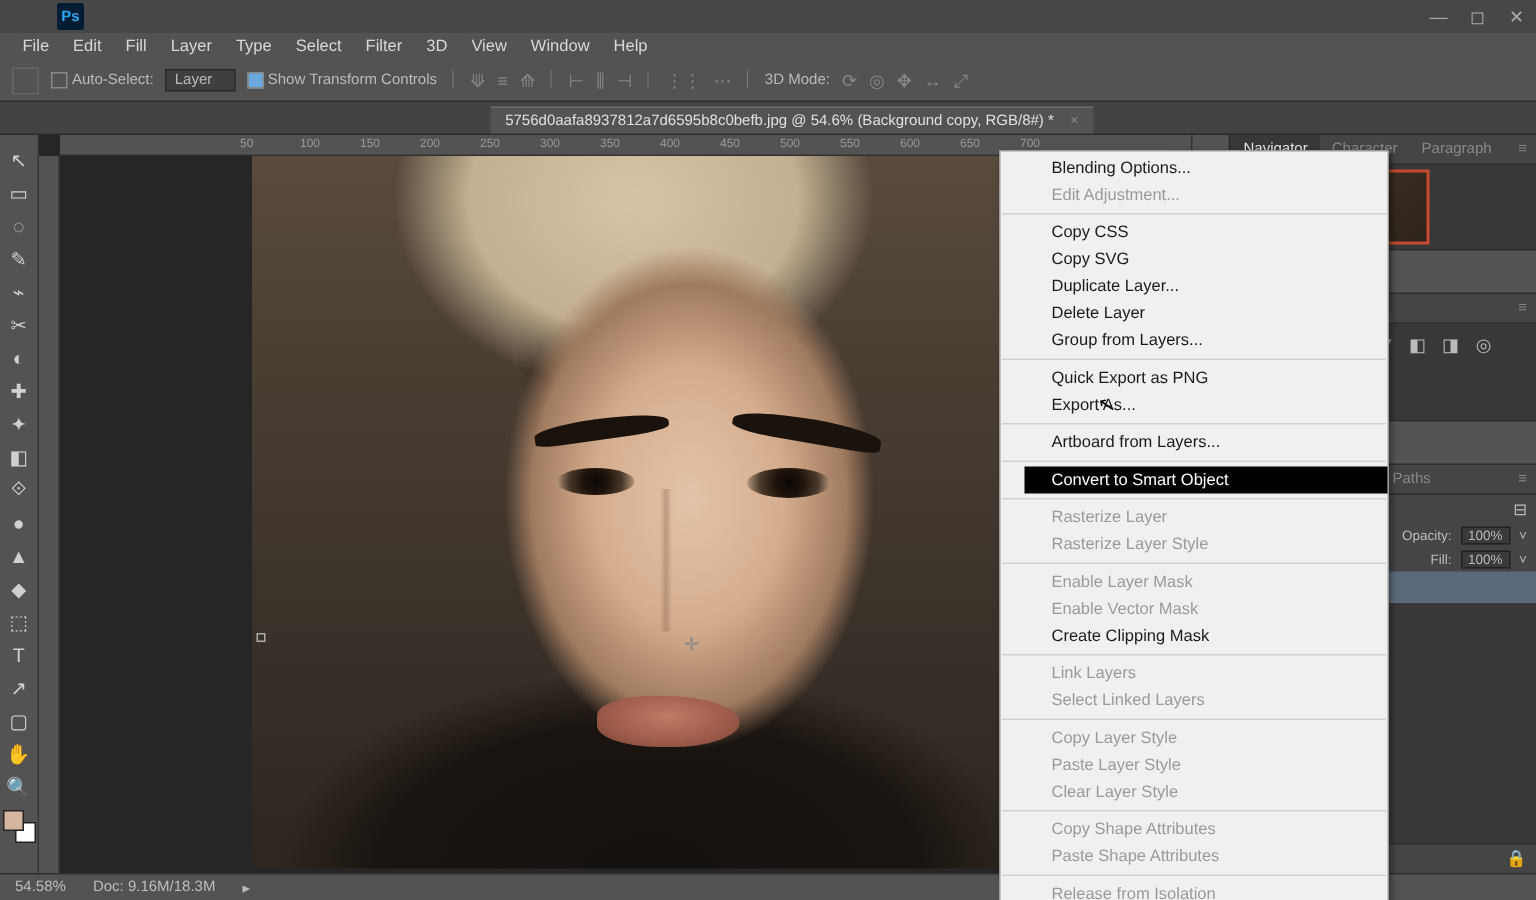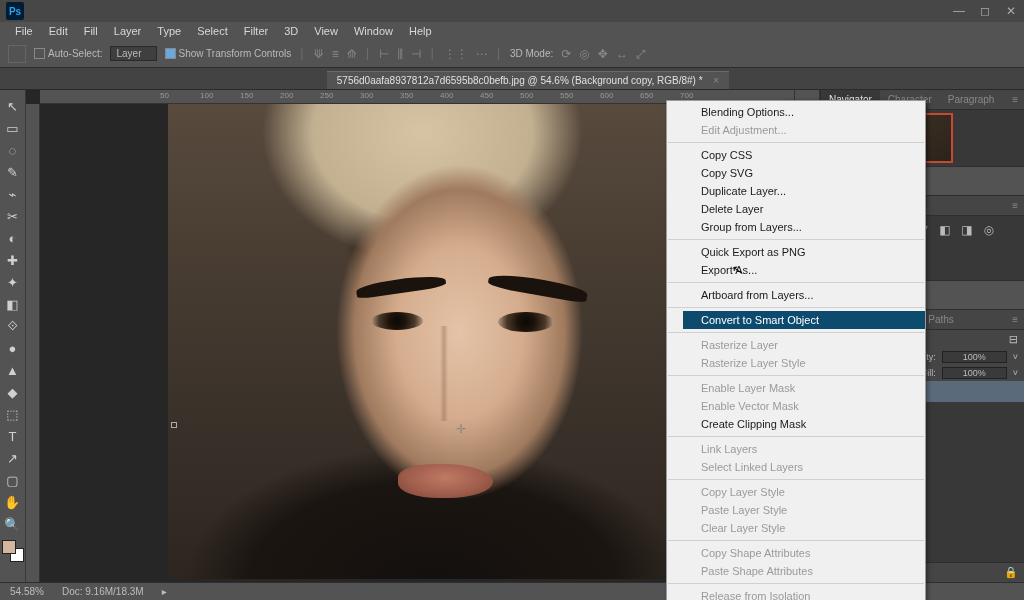--- a/index.html
+++ b/index.html
@@ -1,19 +1,19 @@
 <!DOCTYPE html>
 <html><head>
 <meta charset="utf-8">
 <style>
   * { margin: 0; padding: 0; box-sizing: border-box; font-family: "Segoe UI", Tahoma, sans-serif; }
   body { width: 1024px; height: 600px; overflow: hidden; background: #535353; color: #cacaca; font-size: 11px; position: relative; }
   
   .titlebar { height: 22px; background: #474747; display: flex; align-items: center; padding-left: 6px; }
-  .titlebar .logo { width: 18px; height: 18px; background: #001d34; color:#2ea3f2; display:flex; align-items:center; justify-content:center; font-weight:700; font-size:10px; border-radius:2px; margin-right:6px;}
+  .titlebar .logo { width: 18px; height: 18px; background: #001d34; color:#2ea3f2; display:flex; align-items:center; justify-content:center; font-weight:700; font-size:10px; border-radius:2px; margin-right:6px;margin-left:32px;}
   .titlebar .winctrls { margin-left: auto; display:flex; }
   .titlebar .winctrls div { width: 26px; text-align:center; color:#aaa; font-size:12px; line-height:22px; }
   
   .menubar { height: 18px; background: #535353; display: flex; align-items: center; padding: 0 8px; gap: 2px; }
   .menubar > div { padding: 0 7px; font-size: 11px; color:#d8d8d8; }
   
   .optbar { height: 28px; background:#535353; border-bottom:1px solid #2c2c2c; display:flex; align-items:center; padding:0 8px; gap:8px; font-size:10px; color:#bababa;}
   .optbar .movebox { width:18px; height:18px; border:1px solid #666;}
   .optbar .check { width:11px; height:11px; border:1px solid #888; margin-right:3px; display:inline-block; vertical-align:middle;}
   .optbar .dd { background:#3f3f3f; border:1px solid #2a2a2a; padding:1px 14px 1px 5px; font-size:10px;}
@@ -66,30 +66,30 @@
   .nav-thumb{ width:58px; height:48px; background:linear-gradient(135deg,#d4b99c 25%,#3a2e23 30%,#2b221b 100%); margin:4px 0; outline:2px solid #c74a30; outline-offset:-1px;}
   .panel-spacer{ height:30px; background:#535353; border-top:1px solid #2e2e2e; border-bottom:1px solid #2e2e2e;}
   .adj-icons{background:#383838; padding:6px; display:flex; flex-wrap:wrap; gap:6px; height:64px;}
   .adj-icons div{width:16px;height:16px;color:#bbb;font-size:12px;display:flex;align-items:center;justify-content:center;}
   .layers-head{display:flex; background:#454545; border-bottom:1px solid #2e2e2e; font-size:10px;}
   .layers-head div{padding:4px 7px;color:#888;}
   .layers-head .on{color:#e4e4e4;}
   .layers-opts{background:#454545;display:flex;gap:4px;padding:3px 6px;font-size:10px;align-items:center;color:#bbb;}
   .layers-opts .ic{font-size:11px;}
   .prop{background:#454545;display:flex;justify-content:flex-end;gap:6px;padding:2px 6px;font-size:9px;color:#bbb;align-items:center;}
-  .prop .numbox{background:#3a3a3a;border:1px solid #222;padding:0 20px;text-align:right;}
+  .prop .numbox{background:#3a3a3a;border:1px solid #222;padding:0 4px;text-align:right;}
   .layer-row{background:#5a6a7a;padding:5px 8px;color:#e8e8e8;font-size:10px;}
   .layer-foot{background:#454545;height:20px;border-top:1px solid #2e2e2e;display:flex;justify-content:flex-end;align-items:center;padding:0 6px;color:#999;}
   
   .status { height:18px; background:#535353; border-top:1px solid #2e2e2e; display:flex; align-items:center; padding:0 10px; font-size:10px; color:#bdbdbd; gap:18px;}
   
   .ctx { position:absolute; top:100px; left:666px; width:260px; background:#f0f0f0; color:#1a1a1a; font-size:11px; border:1px solid #9a9a9a; box-shadow:2px 2px 4px rgba(0,0,0,.35); z-index:50; padding:2px 0;}
   .ctx .item{ padding:2px 18px; line-height:14px; white-space:nowrap;margin-left:16px;}
   .ctx .item.dis{ color:#9a9a9a;}
-  .ctx .item.hl{ background:#0c4a6e; color:#fff;}
+  .ctx .item.hl{ background:#000000; color:#fff;}
   .ctx hr{ border:none; border-top:1px solid #d0d0d0; margin:3px 1px;}
   .cursor{position:absolute; top:262px; left:732px; z-index:60; font-size:13px; color:#000; transform:rotate(-10deg);}
   
   .submenu{ position:absolute; top:100px; left:779px; width:145px; background:#f0f0f0; border:1px solid #9a9a9a; box-shadow:2px 2px 4px rgba(0,0,0,.35); z-index:49; padding:2px 0; font-size:11px; color:#1a1a1a;}
   .submenu .item{padding:2px 14px;}
   .submenu .item.dis{color:#9a9a9a;}
   .submenu hr{border:none;border-top:1px solid #d0d0d0;margin:3px 1px;}
 </style>
 </head>
 <body>

